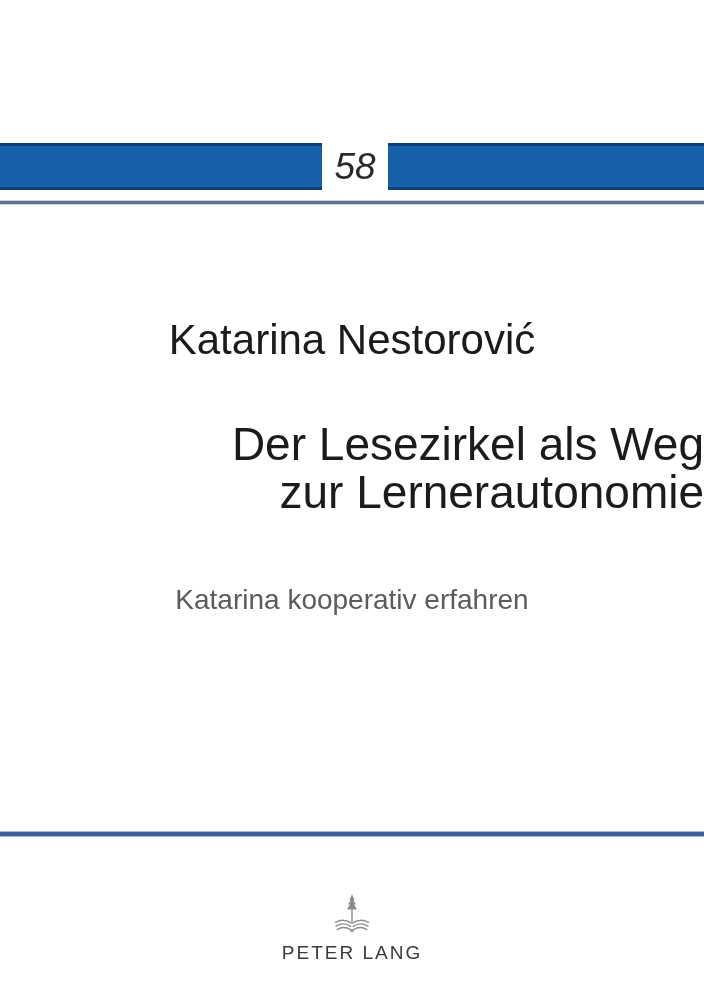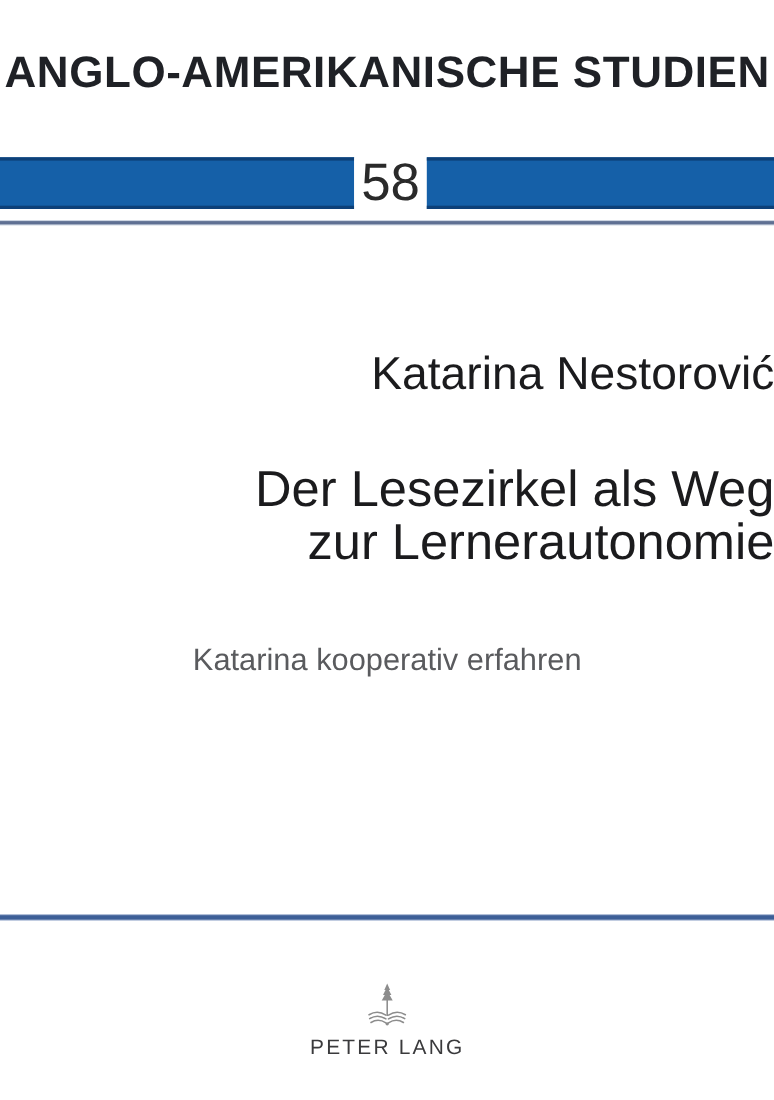--- a/index.html
+++ b/index.html
@@ -43,37 +43,38 @@
     border-top:3px solid var(--band-edge);
     border-bottom:3px solid var(--band-edge);
   }
   .band-left{width:322px;}
   .band-right{flex:1;}
   .band-gap{
     width:66px;background:#ffffff;
     display:flex;align-items:center;justify-content:center;
   }
   .volume{
-    font-size:48px;color:var(--volume-text);
+    font-size:37px;color:var(--volume-text);
     line-height:47px;
+    font-style:italic;
   }
 
   .rule{position:absolute;left:0;right:0;}
   .rule-top{
     top:201px;height:3px;background:var(--rule-top);
     box-shadow:0 -1px 0 #cdd5e2, 0 1px 0 #cdd5e2;
   }
   .rule-bottom{
     top:832px;height:4px;background:var(--rule-bottom);
     box-shadow:0 -1px 0 #a9b8d4, 0 1px 0 #a9b8d4;
   }
 
   .author{
     position:absolute;top:316px;left:0;right:0;
-    text-align:right;
+    text-align:center;
     font-size:42px;font-weight:400;
     color:var(--title-text);
   }
 
   .title{
     position:absolute;top:420px;left:0;right:0;
     margin:0;text-align:right;
     font-size:46px;font-weight:400;
     line-height:48px;
     color:var(--title-text);
@@ -98,21 +99,20 @@
     color:var(--publisher-text);
     text-align:center;
   }
 </style>
 </head>
 <body>
 
 <div class="cover">
 
   <header class="series">
-    <div>ANGLO-AMERIKANISCHE STUDIEN</div>
   </header>
 
   <div class="band-row">
     <div class="band-seg band-left"></div>
     <div class="band-gap">
       <span class="volume">58</span>
     </div>
     <div class="band-seg band-right"></div>
   </div>
 

